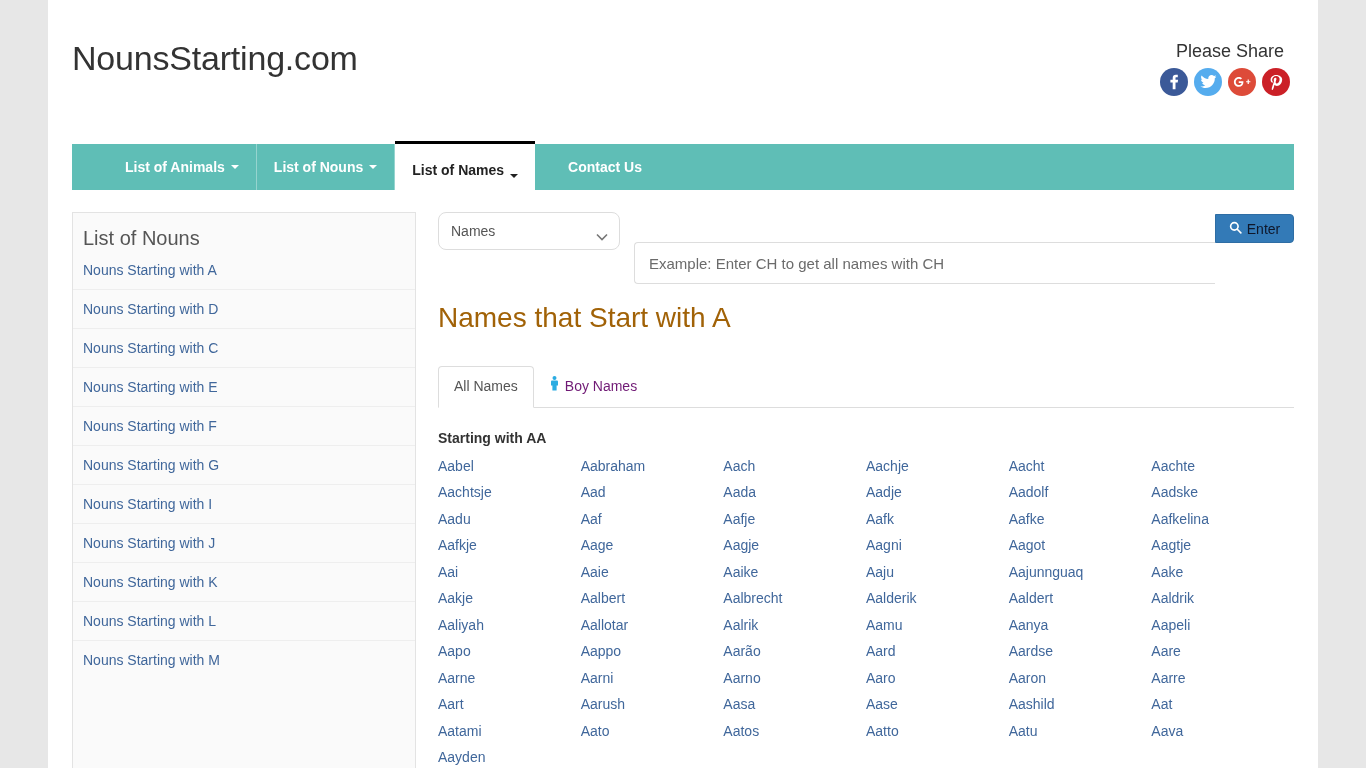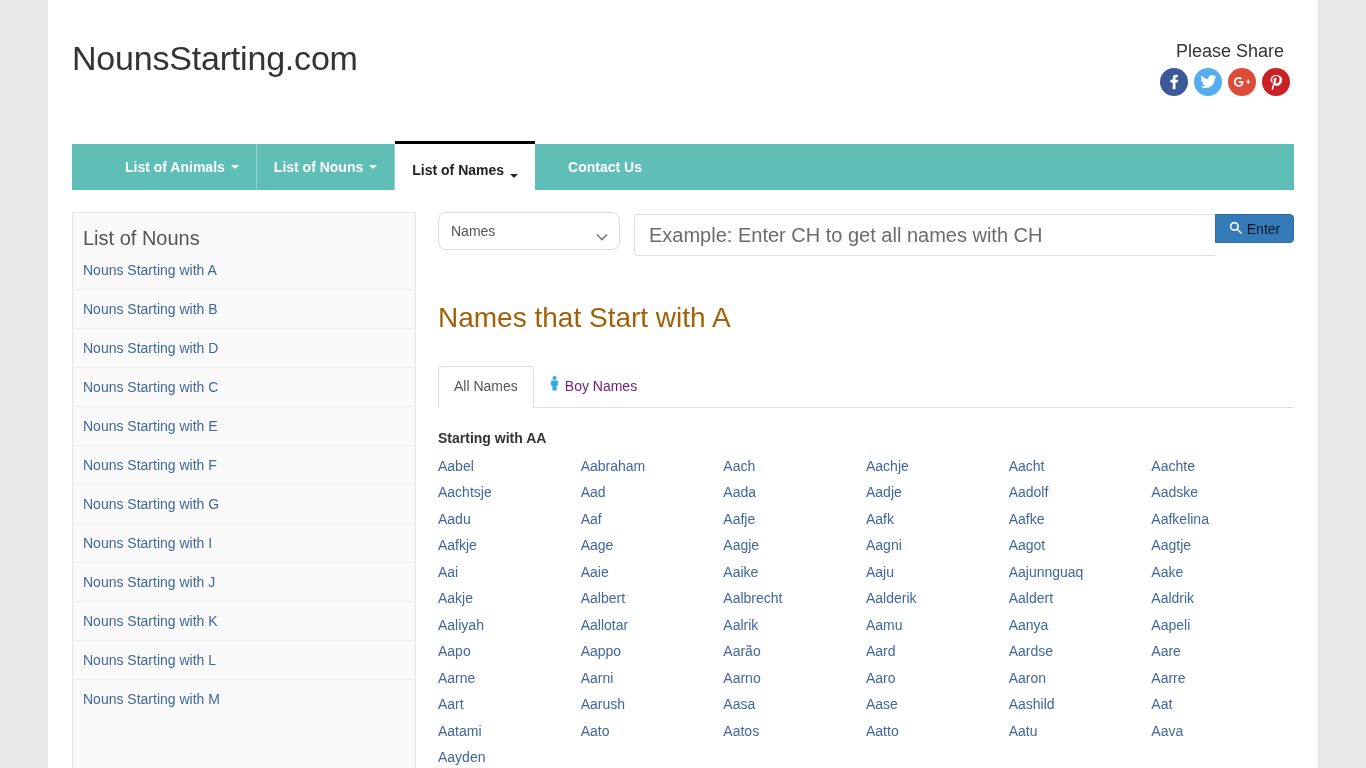--- a/index.html
+++ b/index.html
@@ -171,24 +171,25 @@
     height: 42px;
     margin-top: 2px;
   }
   .search-input {
     flex: 1;
     height: 42px;
     border: 1px solid #dddddd;
     border-right: none;
     border-radius: 4px 0 0 4px;
     padding: 0 14px;
-    font-size: 20px;
+    font-size: 15px;
     color: #000000;
     font-family: "Liberation Sans", sans-serif;
     outline: none;
+    margin-top: 28px;
   }
   .search-input::placeholder { color: #6b6b6b; }
   .search-btn {
     height: 29px;
     min-width: 79px;
     background: #337ab7;
     border: 1px solid #2e6da4;
     border-radius: 0 4px 4px 0;
     color: #0f172a;
     font-size: 14px;
@@ -312,21 +313,20 @@
       <span>Contact Us</span>
     </div>
   </div>
 
   <div class="content-row">
 
     <div class="sidebar">
       <div class="sidebar-title">List of Nouns</div>
       <div id="sidebar-links">
           <a class="sidebar-link first">Nouns Starting with A</a>
-          <a class="sidebar-link">Nouns Starting with B</a>
           <a class="sidebar-link">Nouns Starting with D</a>
           <a class="sidebar-link">Nouns Starting with C</a>
           <a class="sidebar-link">Nouns Starting with E</a>
           <a class="sidebar-link">Nouns Starting with F</a>
           <a class="sidebar-link">Nouns Starting with G</a>
           <a class="sidebar-link">Nouns Starting with I</a>
           <a class="sidebar-link">Nouns Starting with J</a>
           <a class="sidebar-link">Nouns Starting with K</a>
           <a class="sidebar-link">Nouns Starting with L</a>
           <a class="sidebar-link">Nouns Starting with M</a>

